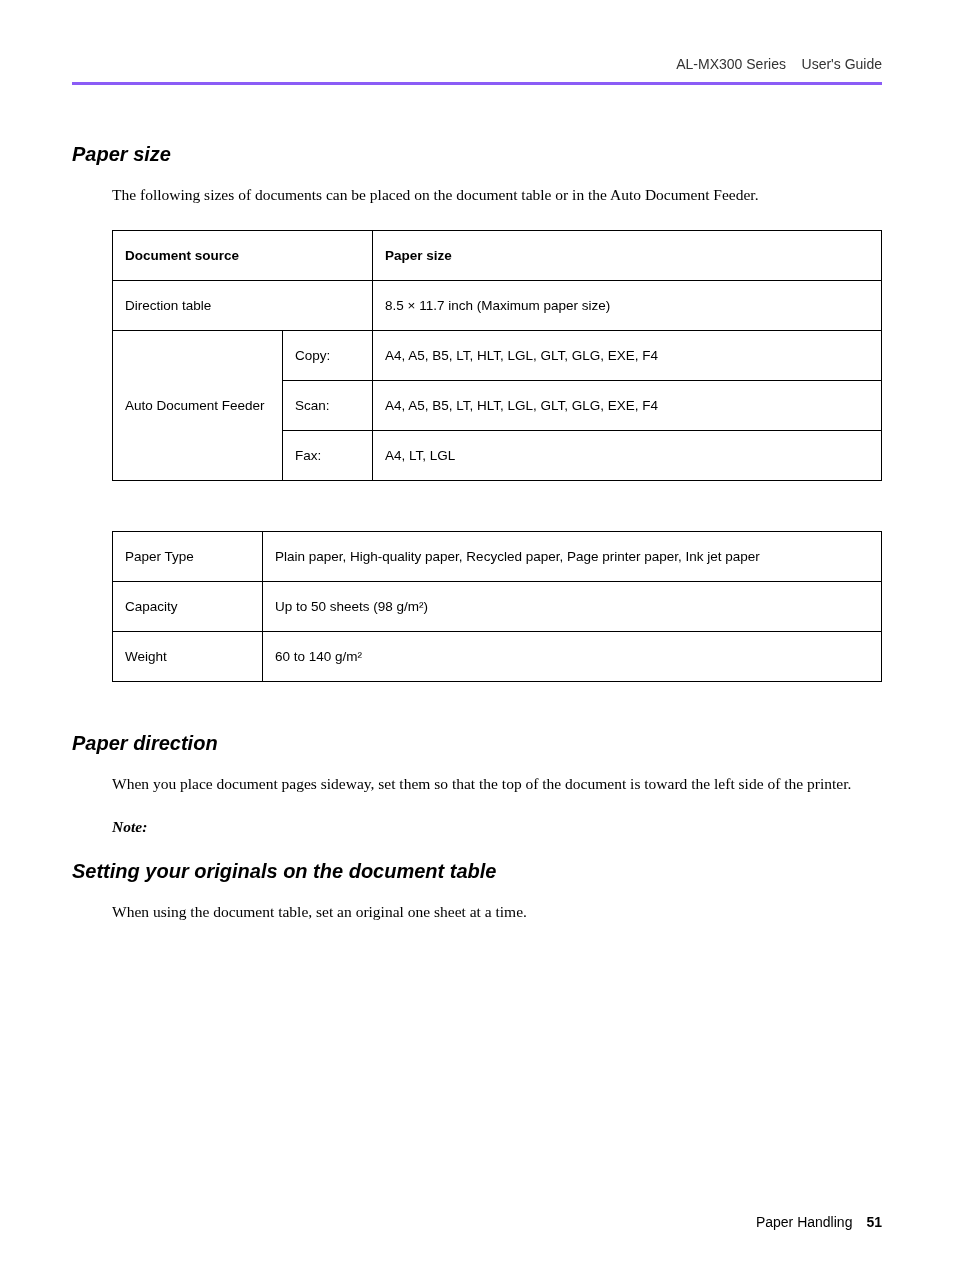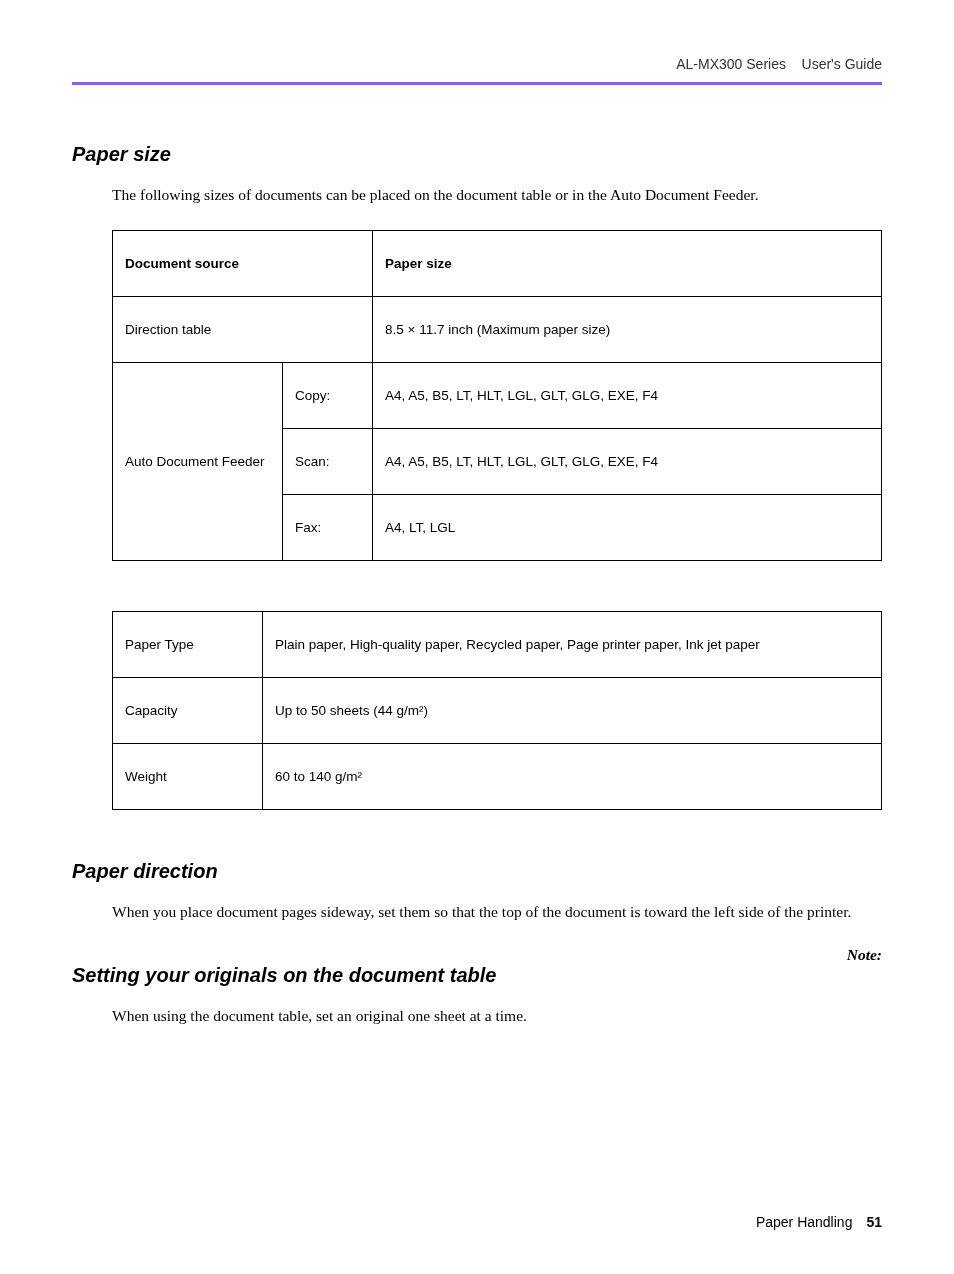--- a/index.html
+++ b/index.html
@@ -40,21 +40,20 @@
     line-height: 1.4;
     margin-bottom: 24px;
     color: #000;
   }
   .note-label {
     font-family: Georgia, 'Times New Roman', serif;
     font-weight: bold;
     font-style: italic;
     font-size: 15.5px;
     margin-left: 40px;
-    text-align: right;
   }
   .note-text {
     font-family: Georgia, 'Times New Roman', serif;
     font-style: italic;
     font-size: 15.5px;
     margin-left: 40px;
     line-height: 1.4;
     margin-bottom: 44px;
   }
   .mono {
@@ -66,28 +65,28 @@
   table {
     border-collapse: collapse;
     margin-left: 40px;
     margin-bottom: 50px;
     width: calc(100% - 40px);
     font-family: 'Segoe UI', Arial, sans-serif;
     font-size: 13.5px;
   }
   th, td {
     border: 1px solid #000;
-    padding: 25px 12px;
+    padding: 17px 12px;
     text-align: left;
     vertical-align: middle;
   }
   th {
     font-weight: bold;
   }
-  .section-block { margin-bottom: 0; }
+  .section-block { margin-bottom: 24px; }
   .footer {
     position: absolute;
     bottom: 44px;
     right: 72px;
     font-family: 'Segoe UI', Arial, sans-serif;
     font-size: 14px;
   }
   .footer .num {
     font-weight: bold;
     margin-left: 14px;
@@ -135,21 +134,21 @@
 
   <div class="section-block">
     <table>
       <tbody>
           <tr>
         <td style="width:150px;">Paper Type</td>
         <td>Plain paper, High-quality paper, Recycled paper, Page printer paper, Ink jet paper</td>
       </tr>
       <tr>
         <td>Capacity</td>
-        <td>Up to 50 sheets (44 g/m²)</td>
+        <td>Up to 50 sheets (98 g/m²)</td>
       </tr>
       <tr>
         <td>Weight</td>
         <td>60 to 140 g/m²</td>
       </tr>
     </tbody>
       </table>
   </div>
 
   <div class="section-block">

